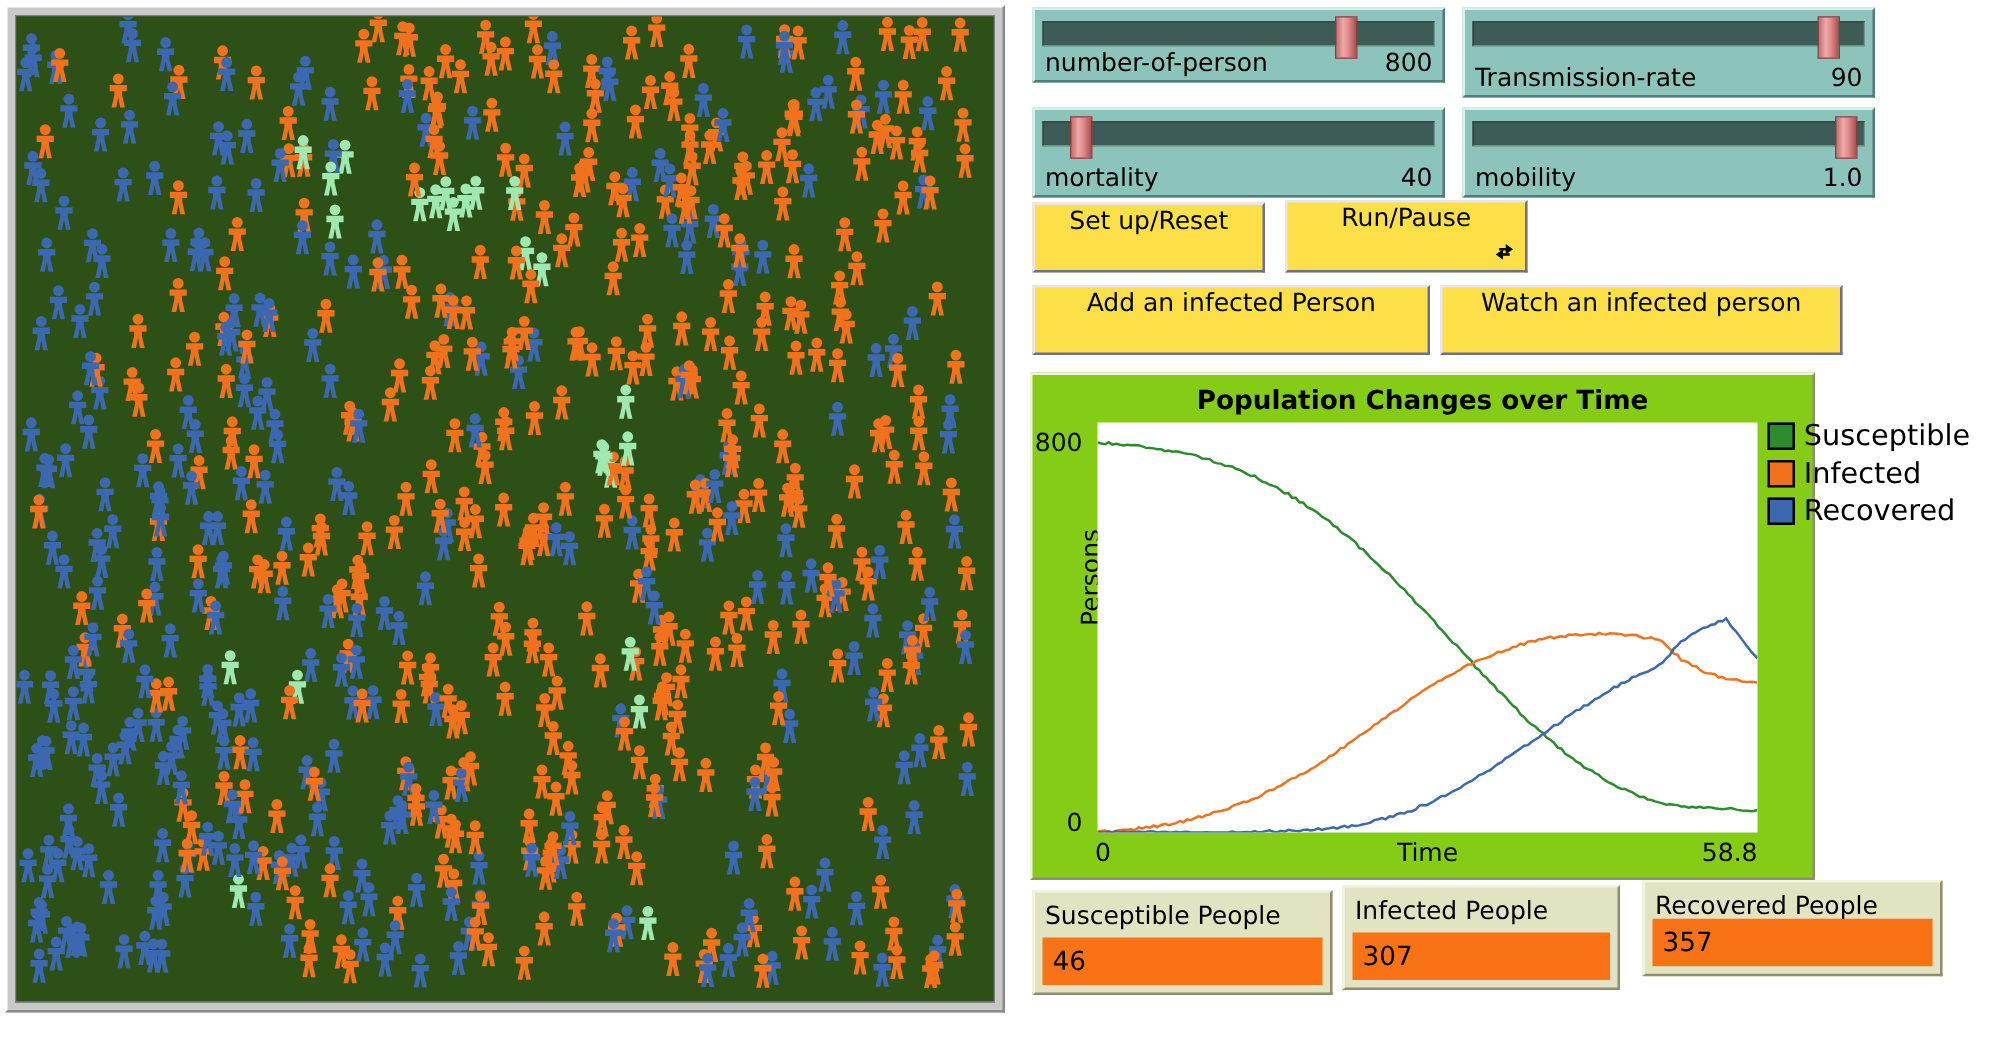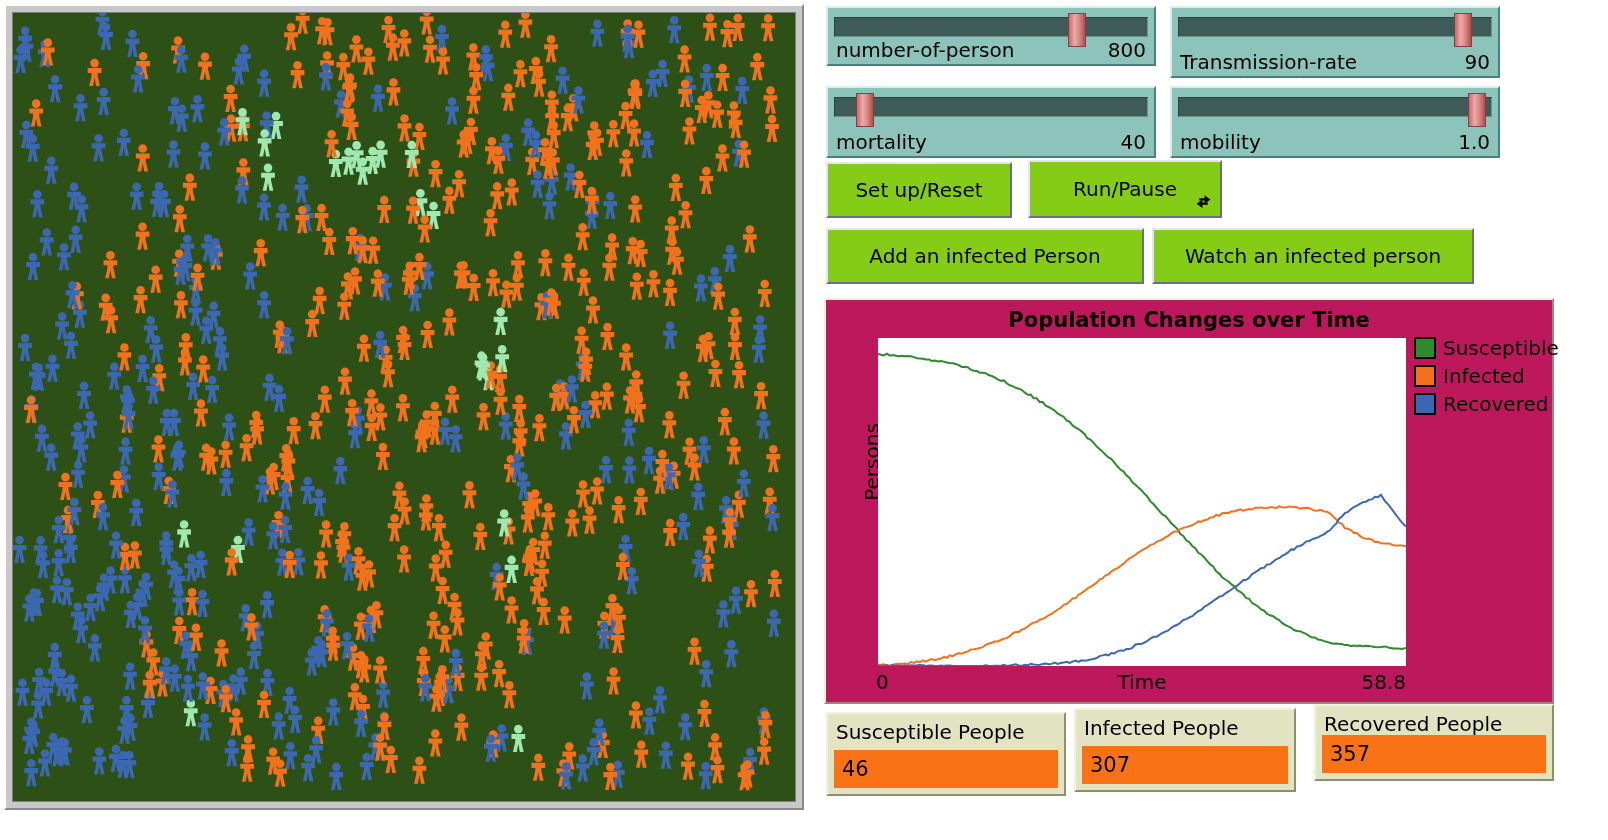--- a/index.html
+++ b/index.html
@@ -63,37 +63,37 @@
     position:absolute;left:0;right:0;bottom:0;height:28px;
     display:flex;align-items:center;
     padding:0 8px;box-sizing:border-box;
   }
   .slider-name{font-size:20px;color:#000;}
   .slider-val{margin-left:auto;font-size:20px;color:#000;}
 
   
   .nl-button{
     position:absolute;
-    background:#84cc16;
+    background:#fde047;
     border:2px solid #e6e4f5;
     border-right-color:#6f6c91;border-bottom-color:#6f6c91;
     box-sizing:border-box;
-    display:flex;align-items:center;justify-content:center;
+    display:flex;justify-content:center;
     font-size:20px;color:#000;
     cursor:pointer;
     user-select:none;
   }
   .forever-icon{
     position:absolute;right:8px;bottom:6px;width:17px;height:17px;
   }
 
   
   #plot-panel{
-    position:absolute;left:4px;top:298px;width:730px;height:406px;
-    background:#be185d;
+    position:absolute;left:4px;top:298px;width:628px;height:406px;
+    background:#84cc16;
     border:2px solid #f2f3de;
     border-right-color:#8d8e72;border-bottom-color:#8d8e72;
     box-sizing:border-box;
   }
   #plot-title{
     position:absolute;left:0;right:0;top:8px;
     text-align:center;font-size:21px;font-weight:bold;color:#000;
   }
   #plot-area{
     position:absolute;left:52px;top:38px;width:528px;height:328px;
@@ -114,21 +114,21 @@
     text-align:center;font-size:20px;color:#000;
   }
   #x-min{position:absolute;left:50px;top:370px;font-size:20px;color:#000;}
   #x-max{position:absolute;left:490px;width:90px;top:370px;font-size:20px;color:#000;text-align:right;}
 
   #legend{
     position:absolute;left:588px;top:36px;
   }
   .leg-row{display:flex;align-items:center;margin-bottom:4px;}
   .leg-swatch{width:22px;height:22px;border:2px solid #000;box-sizing:border-box;margin-right:7px;}
-  .leg-text{font-size:20px;color:#000;}
+  .leg-text{font-size:23px;color:#000;}
 
   
   .monitor{
     position:absolute;
     background:#e2e3c0;
     border:2px solid #f2f3de;
     border-right-color:#8d8e72;border-bottom-color:#8d8e72;
     box-sizing:border-box;
   }
   .mon-label{

